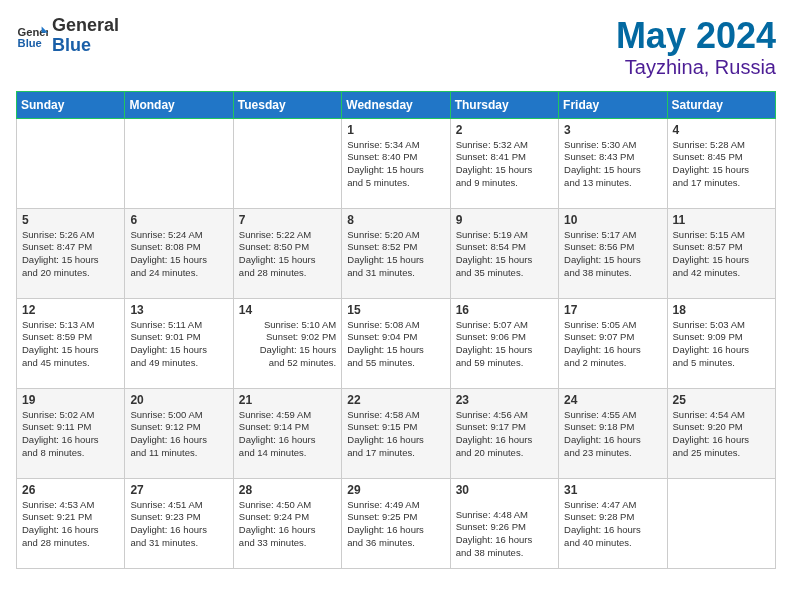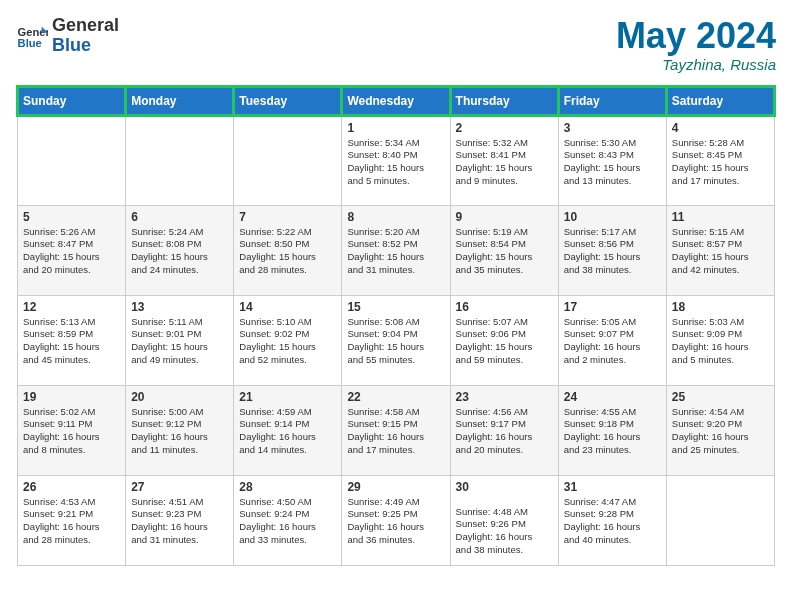--- a/index.html
+++ b/index.html
@@ -28,37 +28,36 @@
     .title-block {
       text-align: right;
     }
     .month-year {
       font-size: 36px;
       font-weight: bold;
       color: #0369a1;
       line-height: 1.1;
     }
     .location {
-      font-size: 15px;
-      color: #0f766e;
-      font-style: italic;
+      font-size: 20px;
+      color: #4c1d95;
     }
     table {
       width: 100%;
       border-collapse: collapse;
       table-layout: fixed;
     }
     thead tr th {
       background-color: #2176c7;
       color: #fff;
       font-size: 12px;
       font-weight: bold;
       padding: 6px 4px;
       text-align: left;
-      border: 3px solid #22c55e;
+      border: 1px solid #22c55e;
     }
     tbody tr td {
       border: 1px solid #ccc;
       vertical-align: top;
       padding: 4px 5px;
       font-size: 10px;
       color: #333;
       height: 90px;
       background: #fff;
     }
@@ -205,21 +204,21 @@
         </td>
         <td>
           <span class="day-num">13</span>
           <div class="cell-text" style="white-space: pre-line;">Sunrise: 5:11 AM
 Sunset: 9:01 PM
 Daylight: 15 hours
 and 49 minutes.</div>
         </td>
         <td>
           <span class="day-num">14</span>
-          <div class="cell-text" style="white-space: pre-line;">Sunrise: 5:10 AM
+          <div class="cell-text" style="white-space: pre-line; text-align: right;">Sunrise: 5:10 AM
 Sunset: 9:02 PM
 Daylight: 15 hours
 and 52 minutes.</div>
         </td>
         <td>
           <span class="day-num">15</span>
           <div class="cell-text" style="white-space: pre-line;">Sunrise: 5:08 AM
 Sunset: 9:04 PM
 Daylight: 15 hours
 and 55 minutes.</div>

